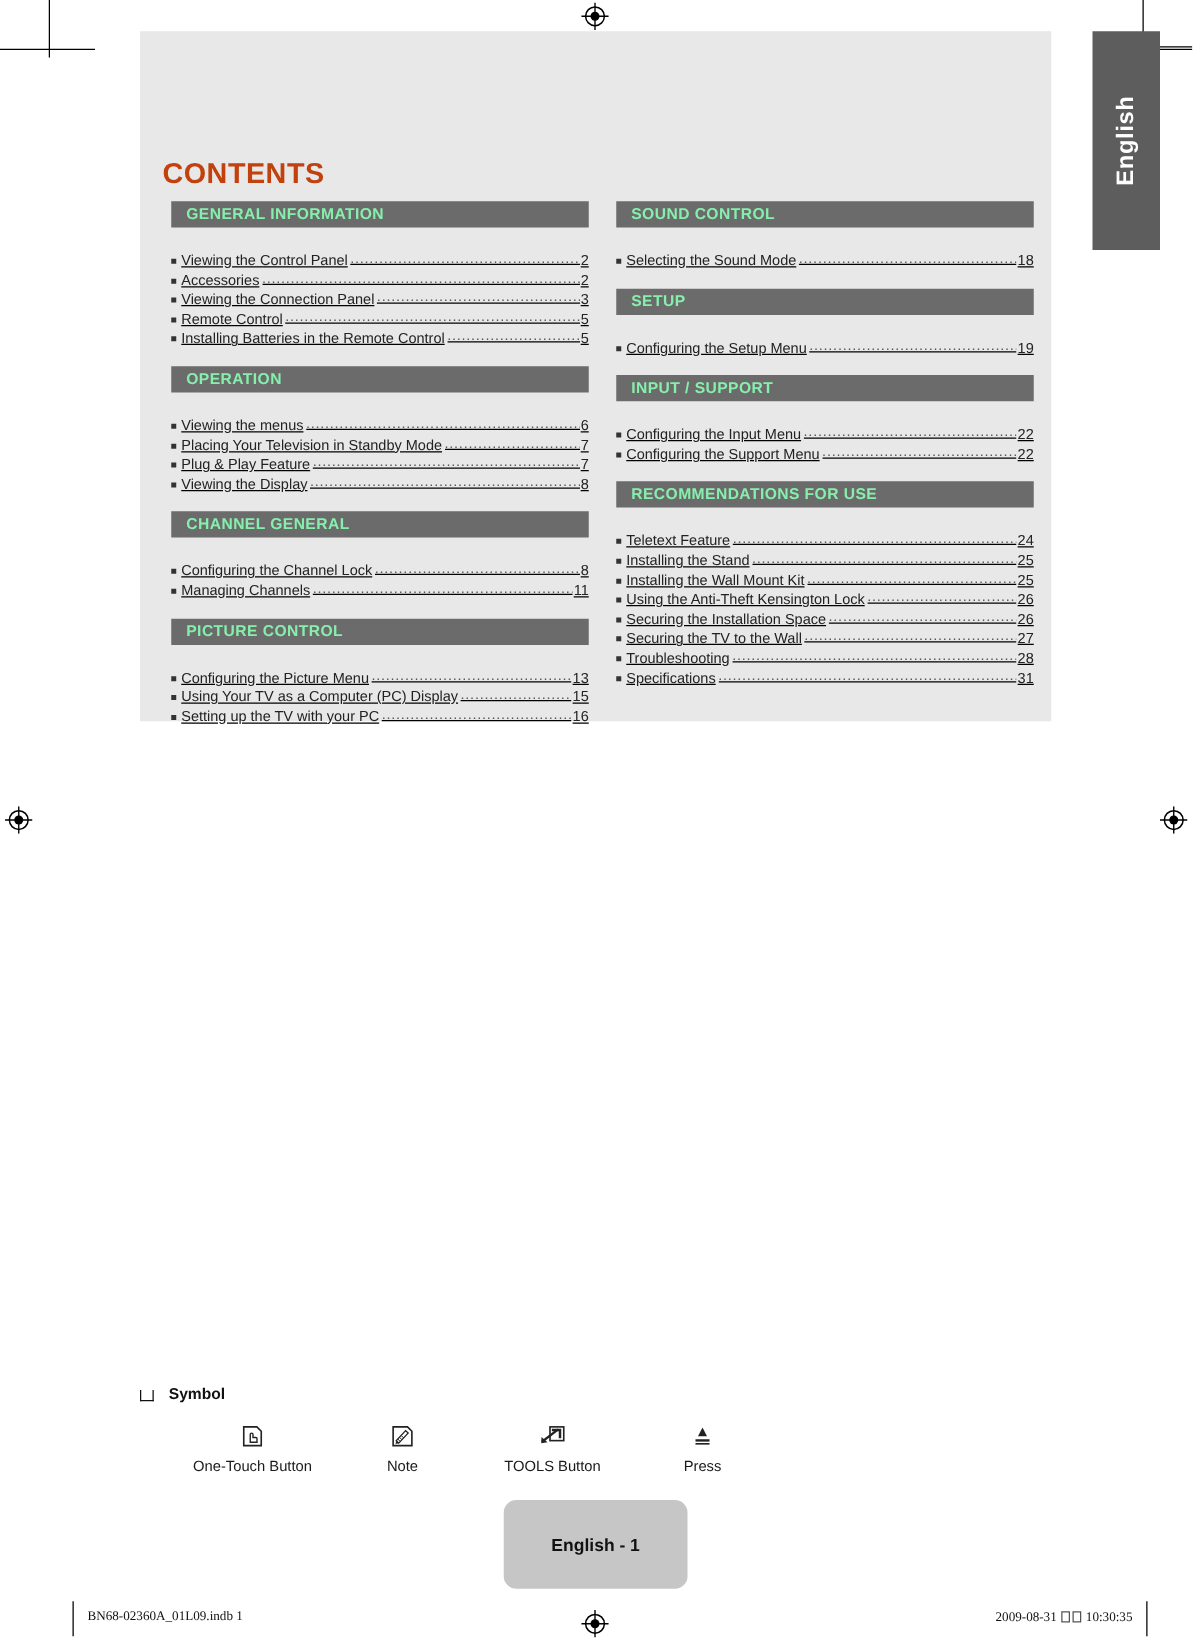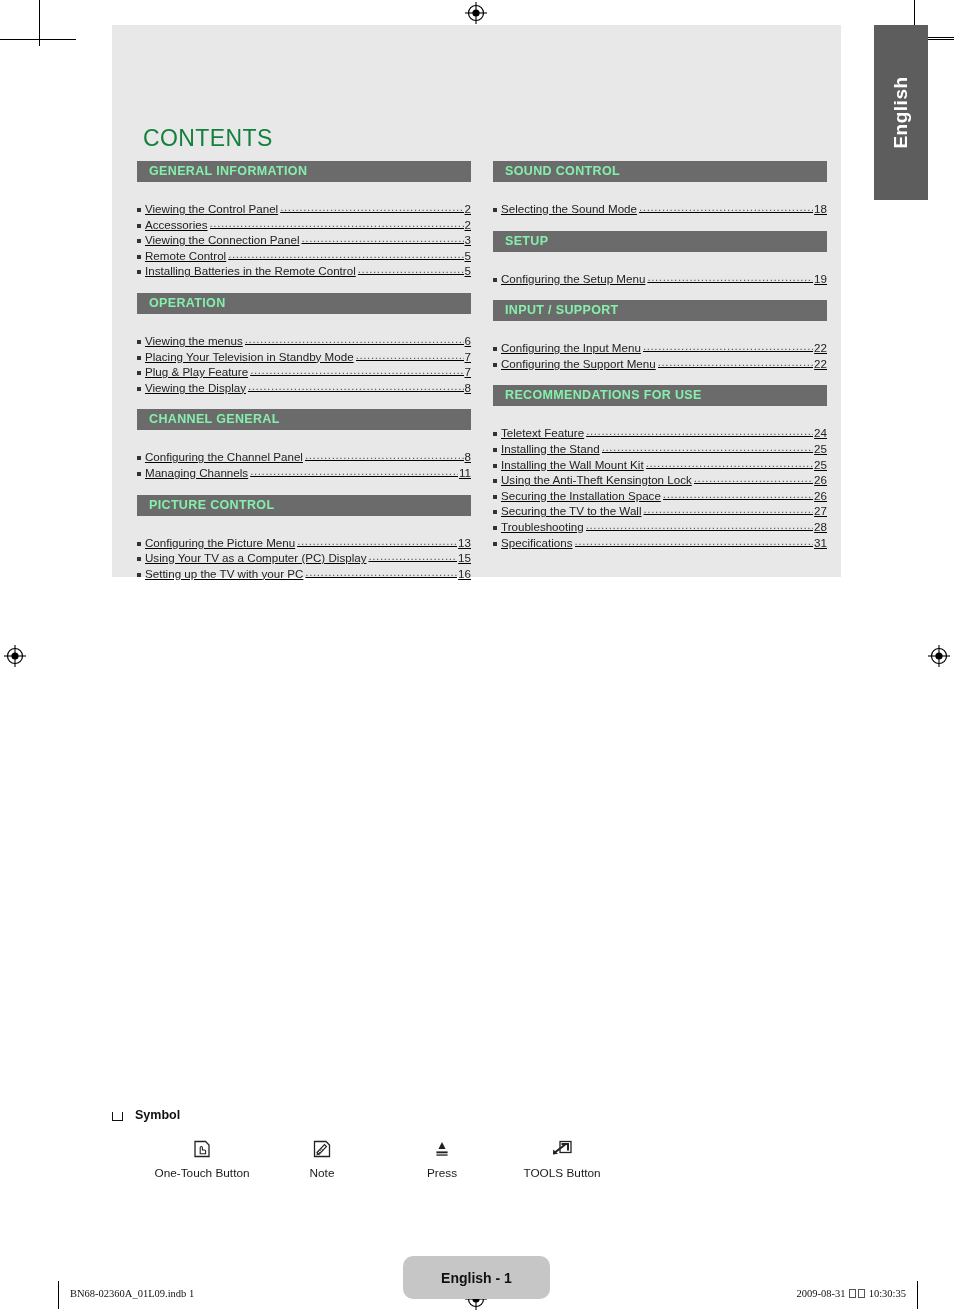--- a/index.html
+++ b/index.html
@@ -65,25 +65,25 @@
     position: absolute;
     left: 112px;
     top: 25px;
     width: 729px;
     height: 552px;
     background: #e8e8e8;
   }
 
   .contents-title {
     position: absolute;
-    left: 31px;
+    left: 18px;
     top: 100px;
     font-size: 23px;
-    font-weight: normal;
-    color: #15803d;
+    font-weight: bold;
+    color: #c2410c;
     letter-spacing: 0.4px;
   }
 
   .columns {
     position: absolute;
     left: 25px;
     top: 136px;
     width: 690px;
     display: flex;
     gap: 22px;
@@ -181,23 +181,23 @@
     align-items: center;
     justify-content: center;
     margin-bottom: 6px;
   }
   .sym-glyph svg { display: block; }
 
   
   .page-badge {
     position: absolute;
     left: 403px;
-    top: 1256px;
+    top: 1200px;
     width: 147px;
-    height: 43px;
+    height: 71px;
     background: #c6c6c6;
     border-radius: 10px;
     display: flex;
     align-items: center;
     justify-content: center;
     font-size: 14px;
     font-weight: bold;
     color: #111;
   }
 
@@ -339,21 +339,21 @@
                 <span class="dots"></span>
                 <span class="page-no">8</span>
               </div>
             </div>
           </div>
           <div class="section">
             <div class="sec-head">CHANNEL GENERAL</div>
             <div class="sec-body">
               <div class="toc-row">
                 <span class="bullet"></span>
-                <span class="toc-label">Configuring the Channel Panel</span>
+                <span class="toc-label">Configuring the Channel Lock</span>
                 <span class="dots"></span>
                 <span class="page-no">8</span>
               </div>
               <div class="toc-row">
                 <span class="bullet"></span>
                 <span class="toc-label">Managing Channels</span>
                 <span class="dots"></span>
                 <span class="page-no">11</span>
               </div>
             </div>
@@ -502,39 +502,39 @@
               <path d="M5 13.5 L7 15.5 L4.4 16.2 Z" fill="#222"></path>
               <line x1="6.2" y1="12.2" x2="8.2" y2="14.2" stroke="#222" stroke-width="0.8"></line>
               <line x1="7.6" y1="10.8" x2="9.6" y2="12.8" stroke="#222" stroke-width="0.8"></line>
               <line x1="9" y1="9.4" x2="11" y2="11.4" stroke="#222" stroke-width="0.8"></line>
             </svg>
           </span>
           <div>Note</div>
         </div>
         <div class="sym-item">
           <span class="sym-glyph">
-            <svg width="16" height="20" viewBox="0 0 16 20">
-              <path d="M8 3 L11.6 10 H4.4 Z" fill="#222"></path>
-              <rect x="2.4" y="12.4" width="11.2" height="1.9" fill="#222"></rect>
-              <rect x="2.4" y="15.4" width="11.2" height="1.3" fill="#222"></rect>
-            </svg>
-          </span>
-          <div>Press</div>
-        </div>
-        <div class="sym-item">
-          <span class="sym-glyph">
             <svg width="22" height="20" viewBox="0 0 22 20">
               <rect x="9" y="2.5" width="11" height="11" fill="none" stroke="#222" stroke-width="1.3"></rect>
               <path d="M10.5 5 H17 V11.5" fill="none" stroke="#222" stroke-width="2"></path>
               <line x1="2.5" y1="14.5" x2="15.5" y2="4.5" stroke="#222" stroke-width="2"></line>
               <path d="M2 15.5 L2.2 10.5 L7 14.8 Z" fill="#222"></path>
             </svg>
           </span>
           <div>TOOLS Button</div>
         </div>
+        <div class="sym-item">
+          <span class="sym-glyph">
+            <svg width="16" height="20" viewBox="0 0 16 20">
+              <path d="M8 3 L11.6 10 H4.4 Z" fill="#222"></path>
+              <rect x="2.4" y="12.4" width="11.2" height="1.9" fill="#222"></rect>
+              <rect x="2.4" y="15.4" width="11.2" height="1.3" fill="#222"></rect>
+            </svg>
+          </span>
+          <div>Press</div>
+        </div>
       </div>
   </div>
 
   <div class="page-badge">
     <span>English - 1</span>
   </div>
 
   <div class="foot-rule foot-left-rule"></div>
   <div class="foot-rule foot-right-rule"></div>
   <div class="foot-text foot-file">BN68-02360A_01L09.indb   1</div>

